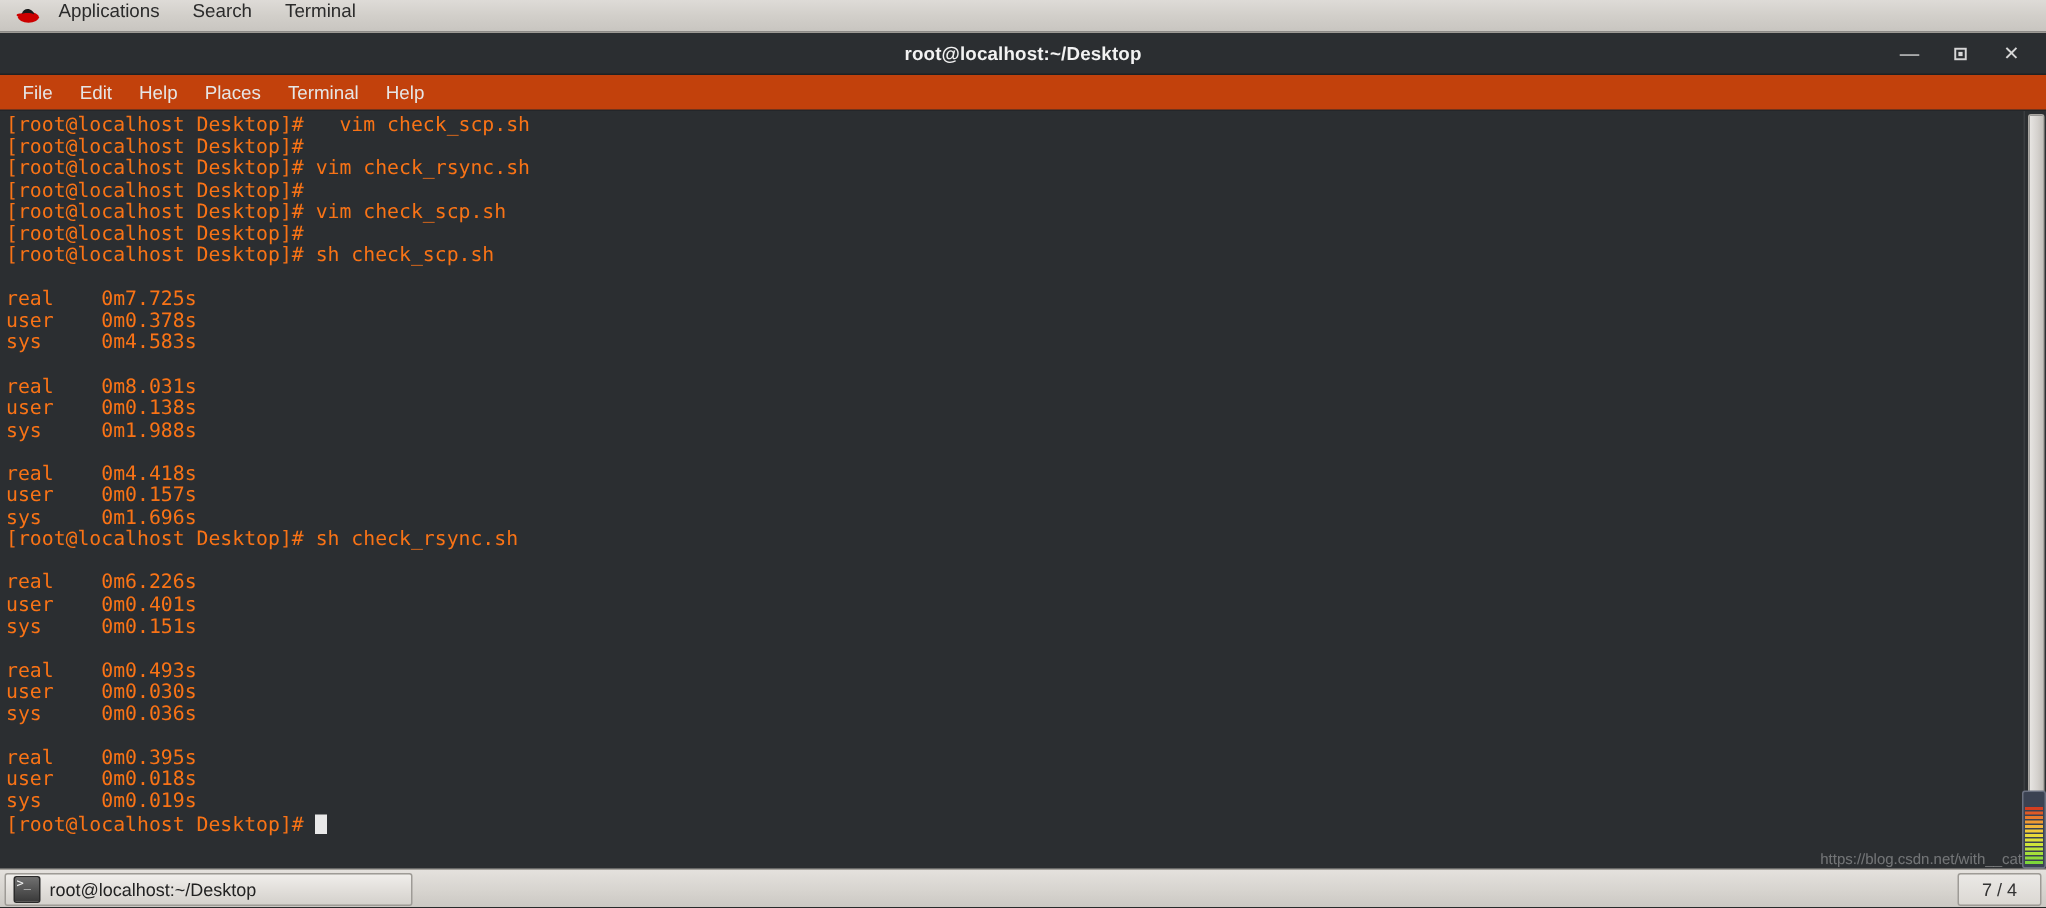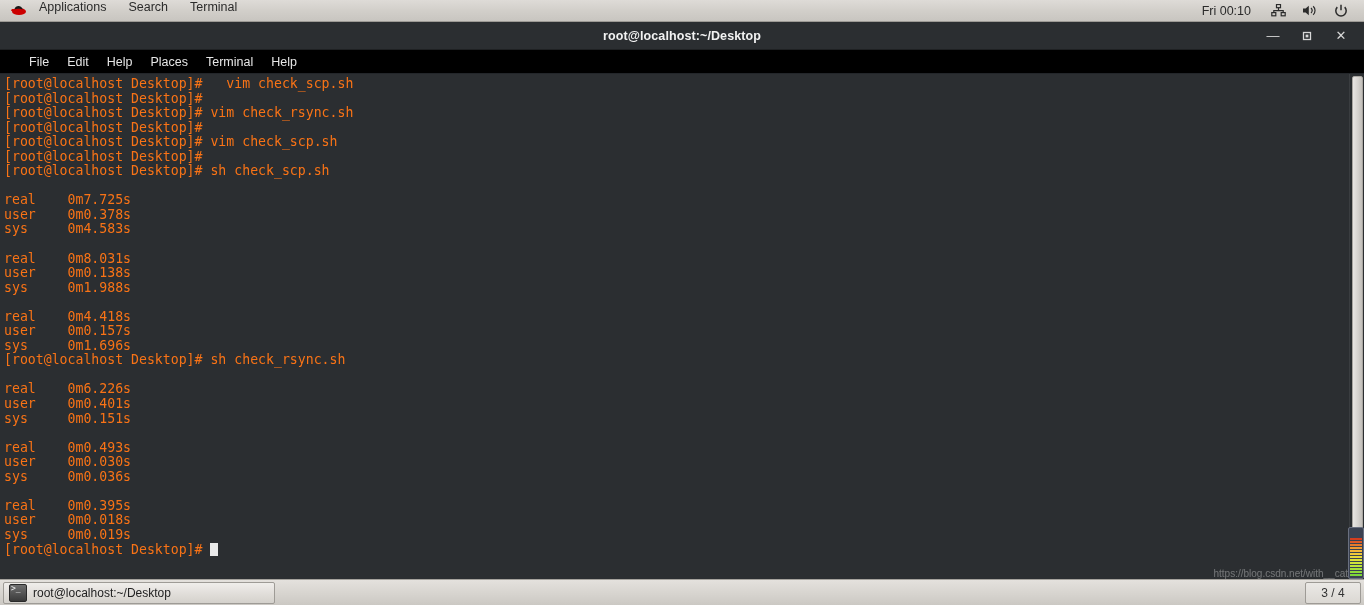--- a/index.html
+++ b/index.html
@@ -111,25 +111,25 @@
     display: flex;
     align-items: center;
     justify-content: center;
     color: #d7d7d7;
     font-size: 13px;
     cursor: default;
   }
 
   #menubar {
     height: 24px;
-    background: #000000;
+    background: #c2410c;
     border-bottom: 1px solid #23262a;
     display: flex;
     align-items: center;
-    padding-left: 20px;
+    padding-left: 6px;
     box-sizing: border-box;
   }
   .menu-item {
     padding: 0 9px;
     height: 24px;
     line-height: 24px;
     font-size: 12.5px;
     color: #e6e6e6;
     cursor: default;
   }
@@ -301,44 +301,20 @@
         <span>Applications</span>
       </div>
       <div class="panel-item">
         <span>Search</span>
       </div>
       <div class="panel-item">
         <span>Terminal</span>
       </div>
     </div>
 
-    <div class="panel-right">
-      <div class="clock">Fri 00:10</div>
-      <span class="tray-icon">
-        <svg width="15" height="13" viewBox="0 0 15 13">
-          <rect x="5.5" y="0.5" width="4" height="3.2" fill="none" stroke="#2b2b2b" stroke-width="1.2"></rect>
-          <rect x="0.8" y="8.6" width="4" height="3.2" fill="none" stroke="#2b2b2b" stroke-width="1.2"></rect>
-          <rect x="10.2" y="8.6" width="4" height="3.2" fill="none" stroke="#2b2b2b" stroke-width="1.2"></rect>
-          <path d="M7.5 3.8 V6.6 M2.8 8.6 V6.6 H12.2 V8.6" fill="none" stroke="#2b2b2b" stroke-width="1.2"></path>
-        </svg>
-      </span>
-      <span class="tray-icon">
-        <svg width="16" height="13" viewBox="0 0 16 13">
-          <path d="M1 4.6 H3.6 L6.8 1.8 V11.2 L3.6 8.4 H1 Z" fill="#2b2b2b"></path>
-          <path d="M9 4 A3.6 3.6 0 0 1 9 9" fill="none" stroke="#2b2b2b" stroke-width="1.2"></path>
-          <path d="M11.2 2.2 A6 6 0 0 1 11.2 10.8" fill="none" stroke="#2b2b2b" stroke-width="1.2"></path>
-        </svg>
-      </span>
-      <span class="tray-icon">
-        <svg width="14" height="14" viewBox="0 0 14 14">
-          <path d="M3.3 3.1 A5.2 5.2 0 1 0 10.7 3.1" fill="none" stroke="#2b2b2b" stroke-width="1.5"></path>
-          <line x1="7" y1="0.8" x2="7" y2="6.2" stroke="#2b2b2b" stroke-width="1.5"></line>
-        </svg>
-      </span>
-    </div>
   </div>
 
   <div id="terminal-window">
 
     <div id="titlebar">
       <div id="window-title">root@localhost:~/Desktop</div>
       <div id="window-controls">
         <div class="wctl">—</div>
         <div class="wctl">
           <svg width="10" height="10" viewBox="0 0 10 10">
@@ -417,17 +393,17 @@
   </div>
 
   <div id="watermark">https://blog.csdn.net/with__cat</div>
 
   <div id="taskbar">
     <div id="task-button">
       <span class="task-icon"></span>
       <span>root@localhost:~/Desktop</span>
     </div>
     <div id="workspace-switcher">
-      <span>3 / 4</span>
+      <span>7 / 4</span>
     </div>
   </div>
 
 </div>
 
 </body></html>

